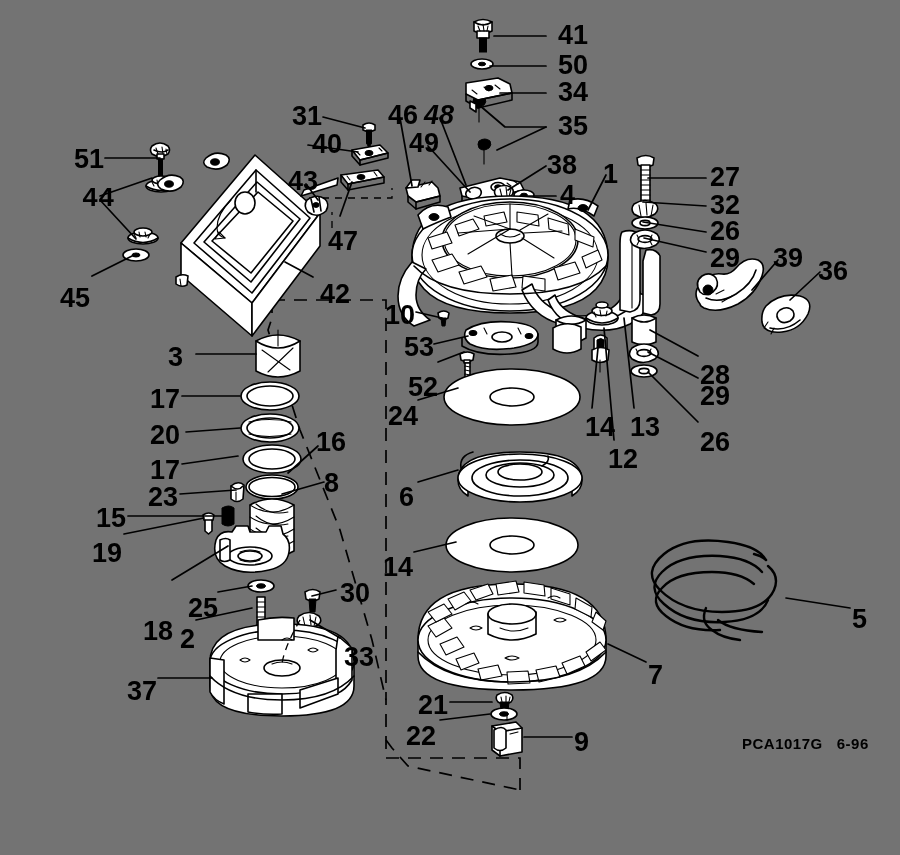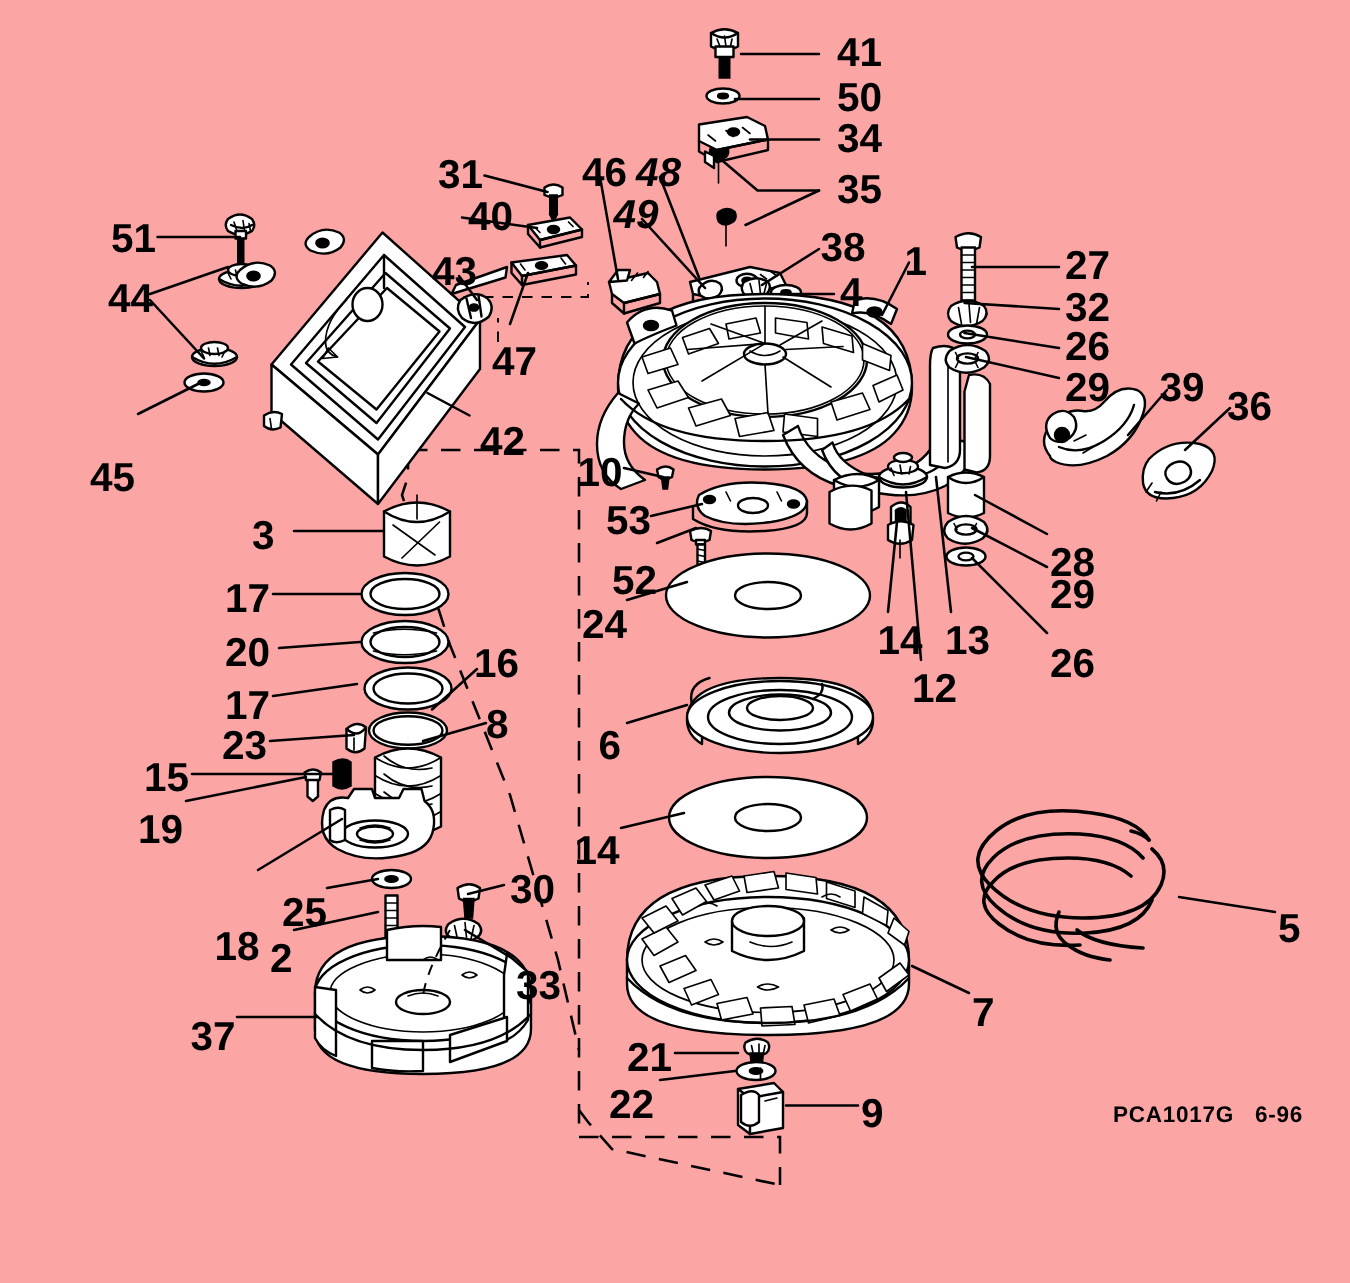--- a/index.html
+++ b/index.html
@@ -1,21 +1,21 @@
 <!DOCTYPE html>
 <html><head>
 <meta charset="utf-8">
 <title>Parts Diagram</title>
 <style>
   html,body{margin:0;padding:0;background:#ffffff;}
   body{font-family:"Liberation Sans",sans-serif;}
   #sheet{
     position:relative;
     width:900px;height:855px;
-    background:#fca5a5;
+    background:#737373;
     overflow:hidden;
   }
   #artwork{position:absolute;left:0;top:0;width:900px;height:855px;}
   .callout{
     position:absolute;
     font-family:"Liberation Sans",sans-serif;
     font-weight:bold;
     font-size:27px;
     color:#000;
     line-height:1;
@@ -607,27 +607,27 @@
 
   <div id="callout-layer">
       <div class="callout" style="left: 558px; top: 22px;">41</div>
       <div class="callout" style="left: 558px; top: 52px;">50</div>
       <div class="callout" style="left: 558px; top: 79px;">34</div>
       <div class="callout" style="left: 558px; top: 113px;">35</div>
       <div class="callout" style="left: 292px; top: 103px;">31</div>
       <div class="callout" style="left: 276px; top: 131px; margin-left: 36px;">40</div>
       <div class="callout" style="left: 388px; top: 102px;">46</div>
       <div class="callout" style="left: 424px; top: 102px; font-style: italic;">48</div>
-      <div class="callout" style="left: 409px; top: 130px; font-style: italic;">49</div>
+      <div class="callout" style="left: 409px; top: 130px;">49</div>
       <div class="callout" style="left: 288px; top: 168px;">43</div>
       <div class="callout" style="left: 328px; top: 228px;">47</div>
       <div class="callout" style="left: 320px; top: 281px;">42</div>
       <div class="callout" style="left: 74px; top: 146px;">51</div>
-      <div class="callout" style="left: 72px; top: 186px;">44</div>
-      <div class="callout" style="left: 60px; top: 285px; margin-top: 20px;">45</div>
+      <div class="callout" style="left: 82px; top: 186px; font-family: Liberation Mono, monospace;">44</div>
+      <div class="callout" style="left: 60px; top: 285px;">45</div>
       <div class="callout" style="left: 547px; top: 152px;">38</div>
       <div class="callout" style="left: 560px; top: 182px;">4</div>
       <div class="callout" style="left: 603px; top: 161px;">1</div>
       <div class="callout" style="left: 710px; top: 164px;">27</div>
       <div class="callout" style="left: 710px; top: 192px;">32</div>
       <div class="callout" style="left: 710px; top: 218px;">26</div>
       <div class="callout" style="left: 710px; top: 245px;">29</div>
       <div class="callout" style="left: 773px; top: 245px;">39</div>
       <div class="callout" style="left: 818px; top: 258px;">36</div>
       <div class="callout" style="left: 700px; top: 362px;">28</div>

